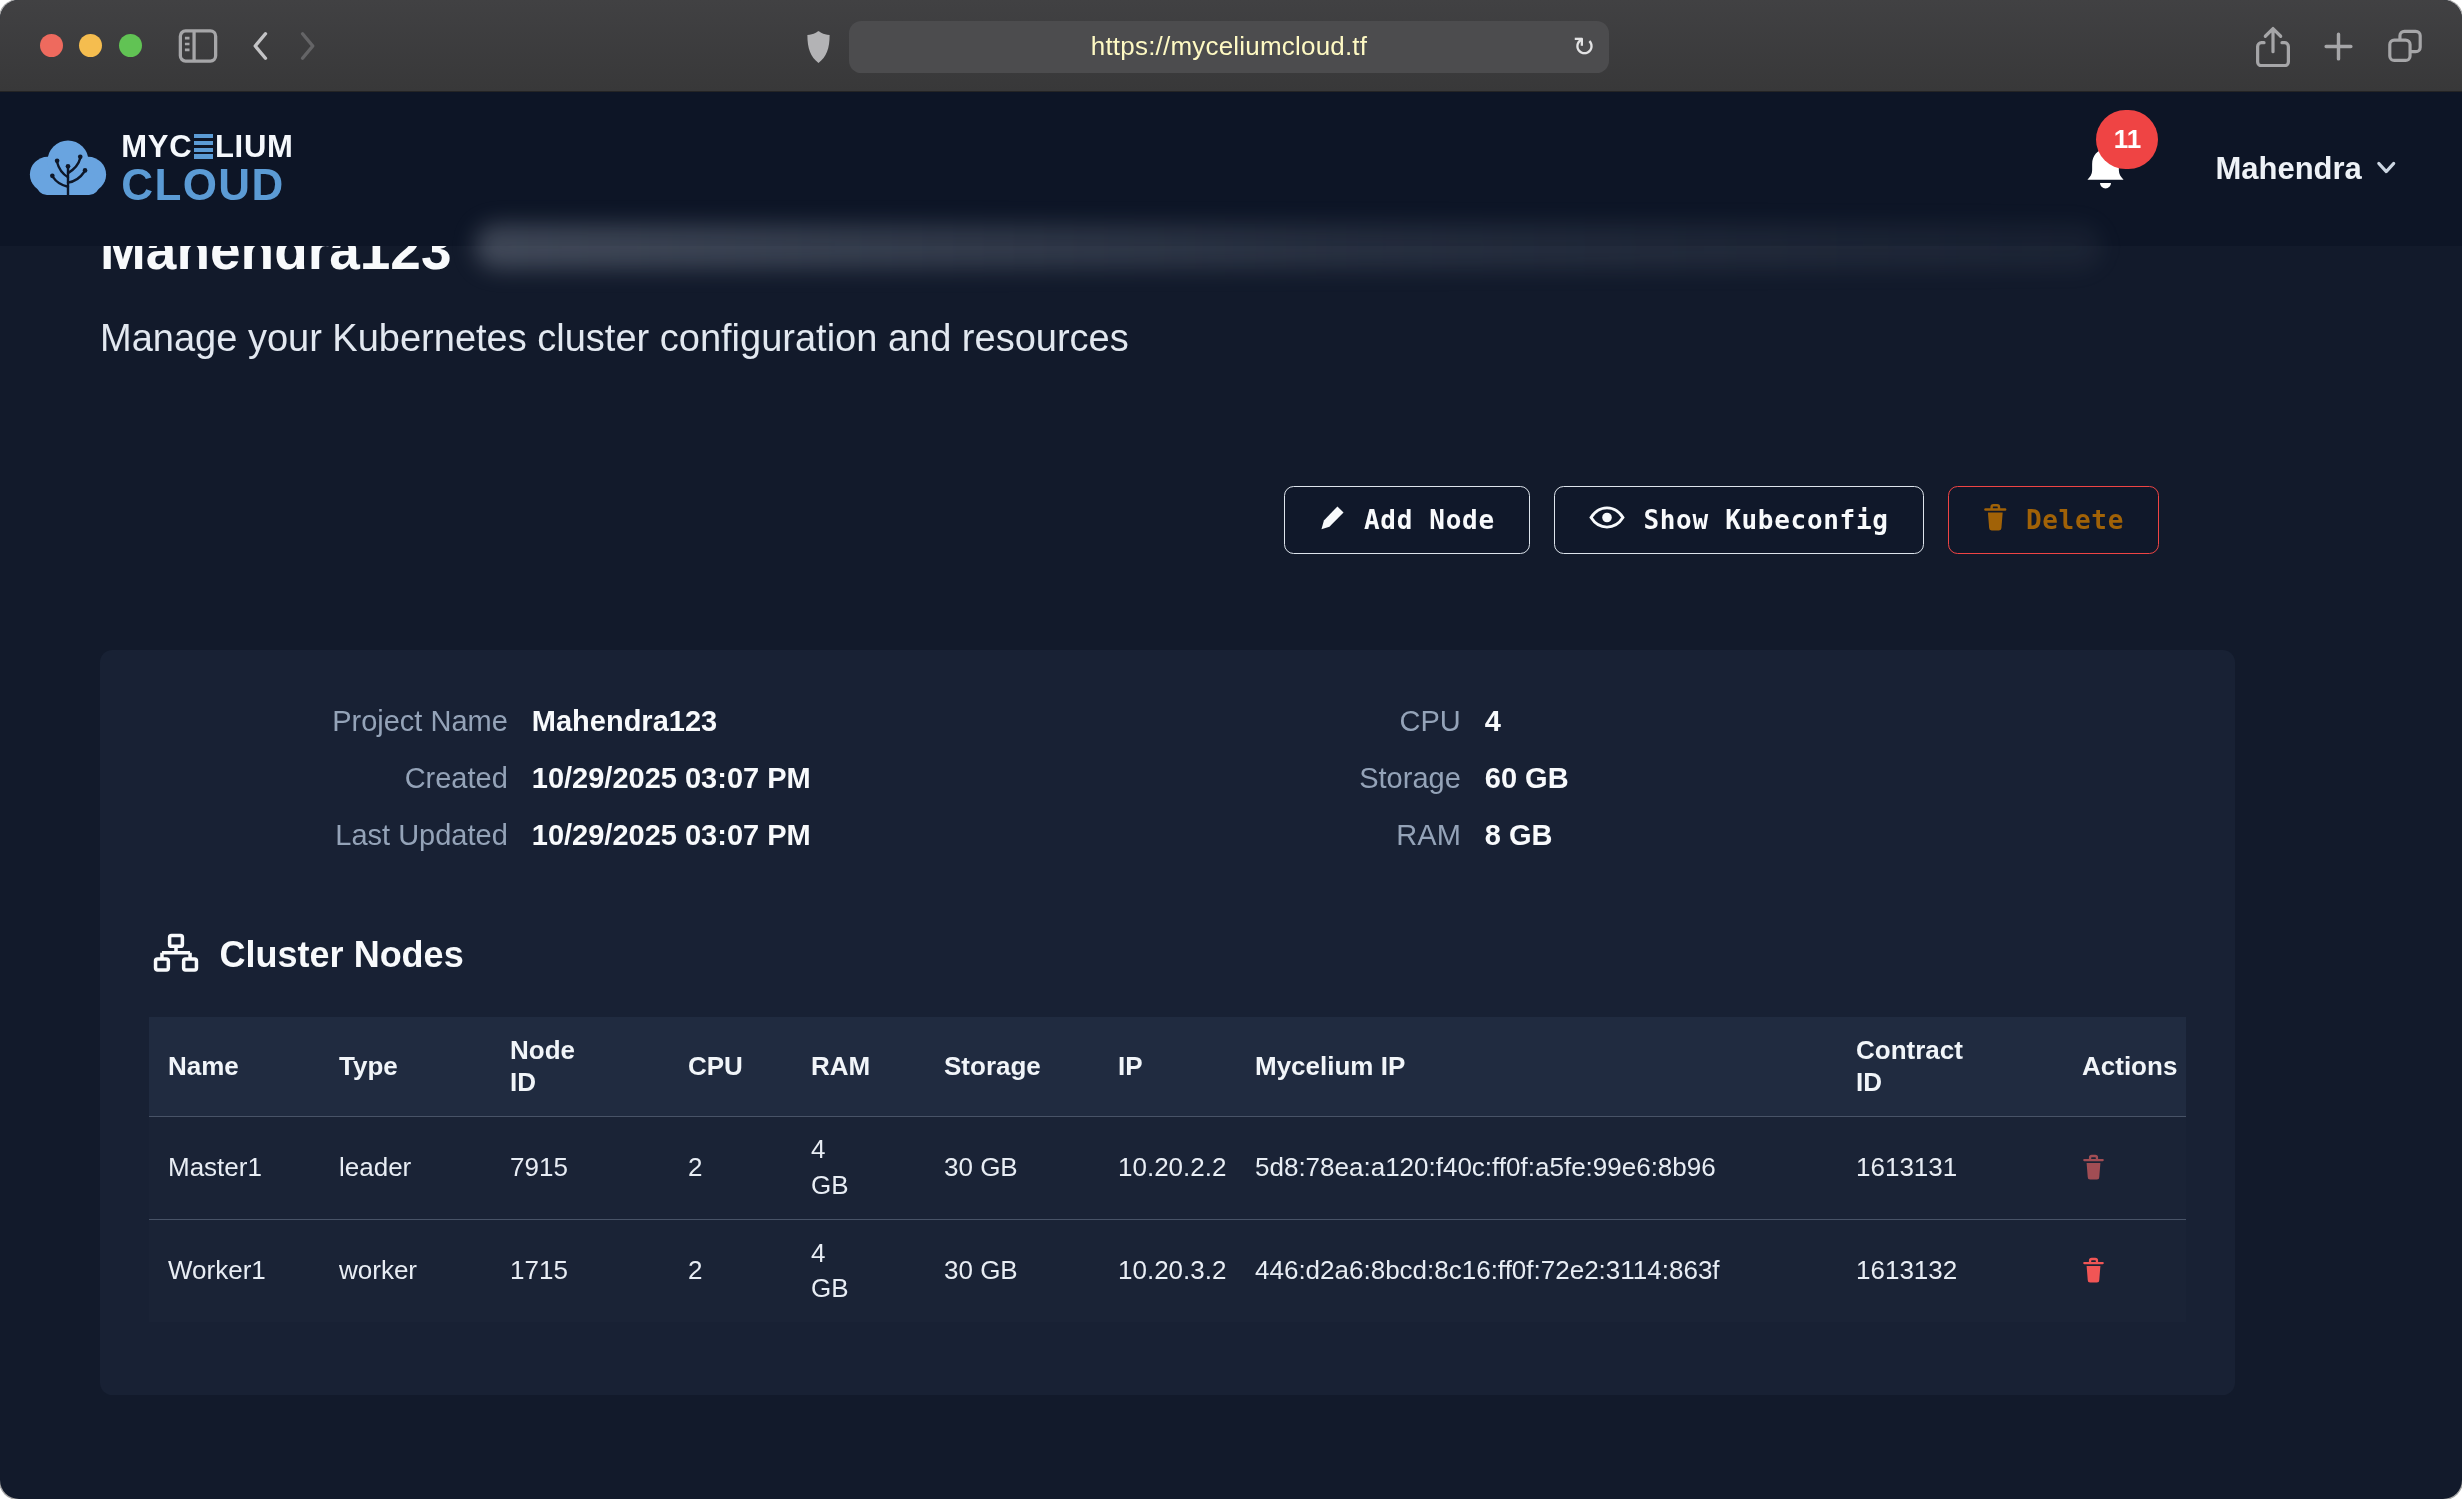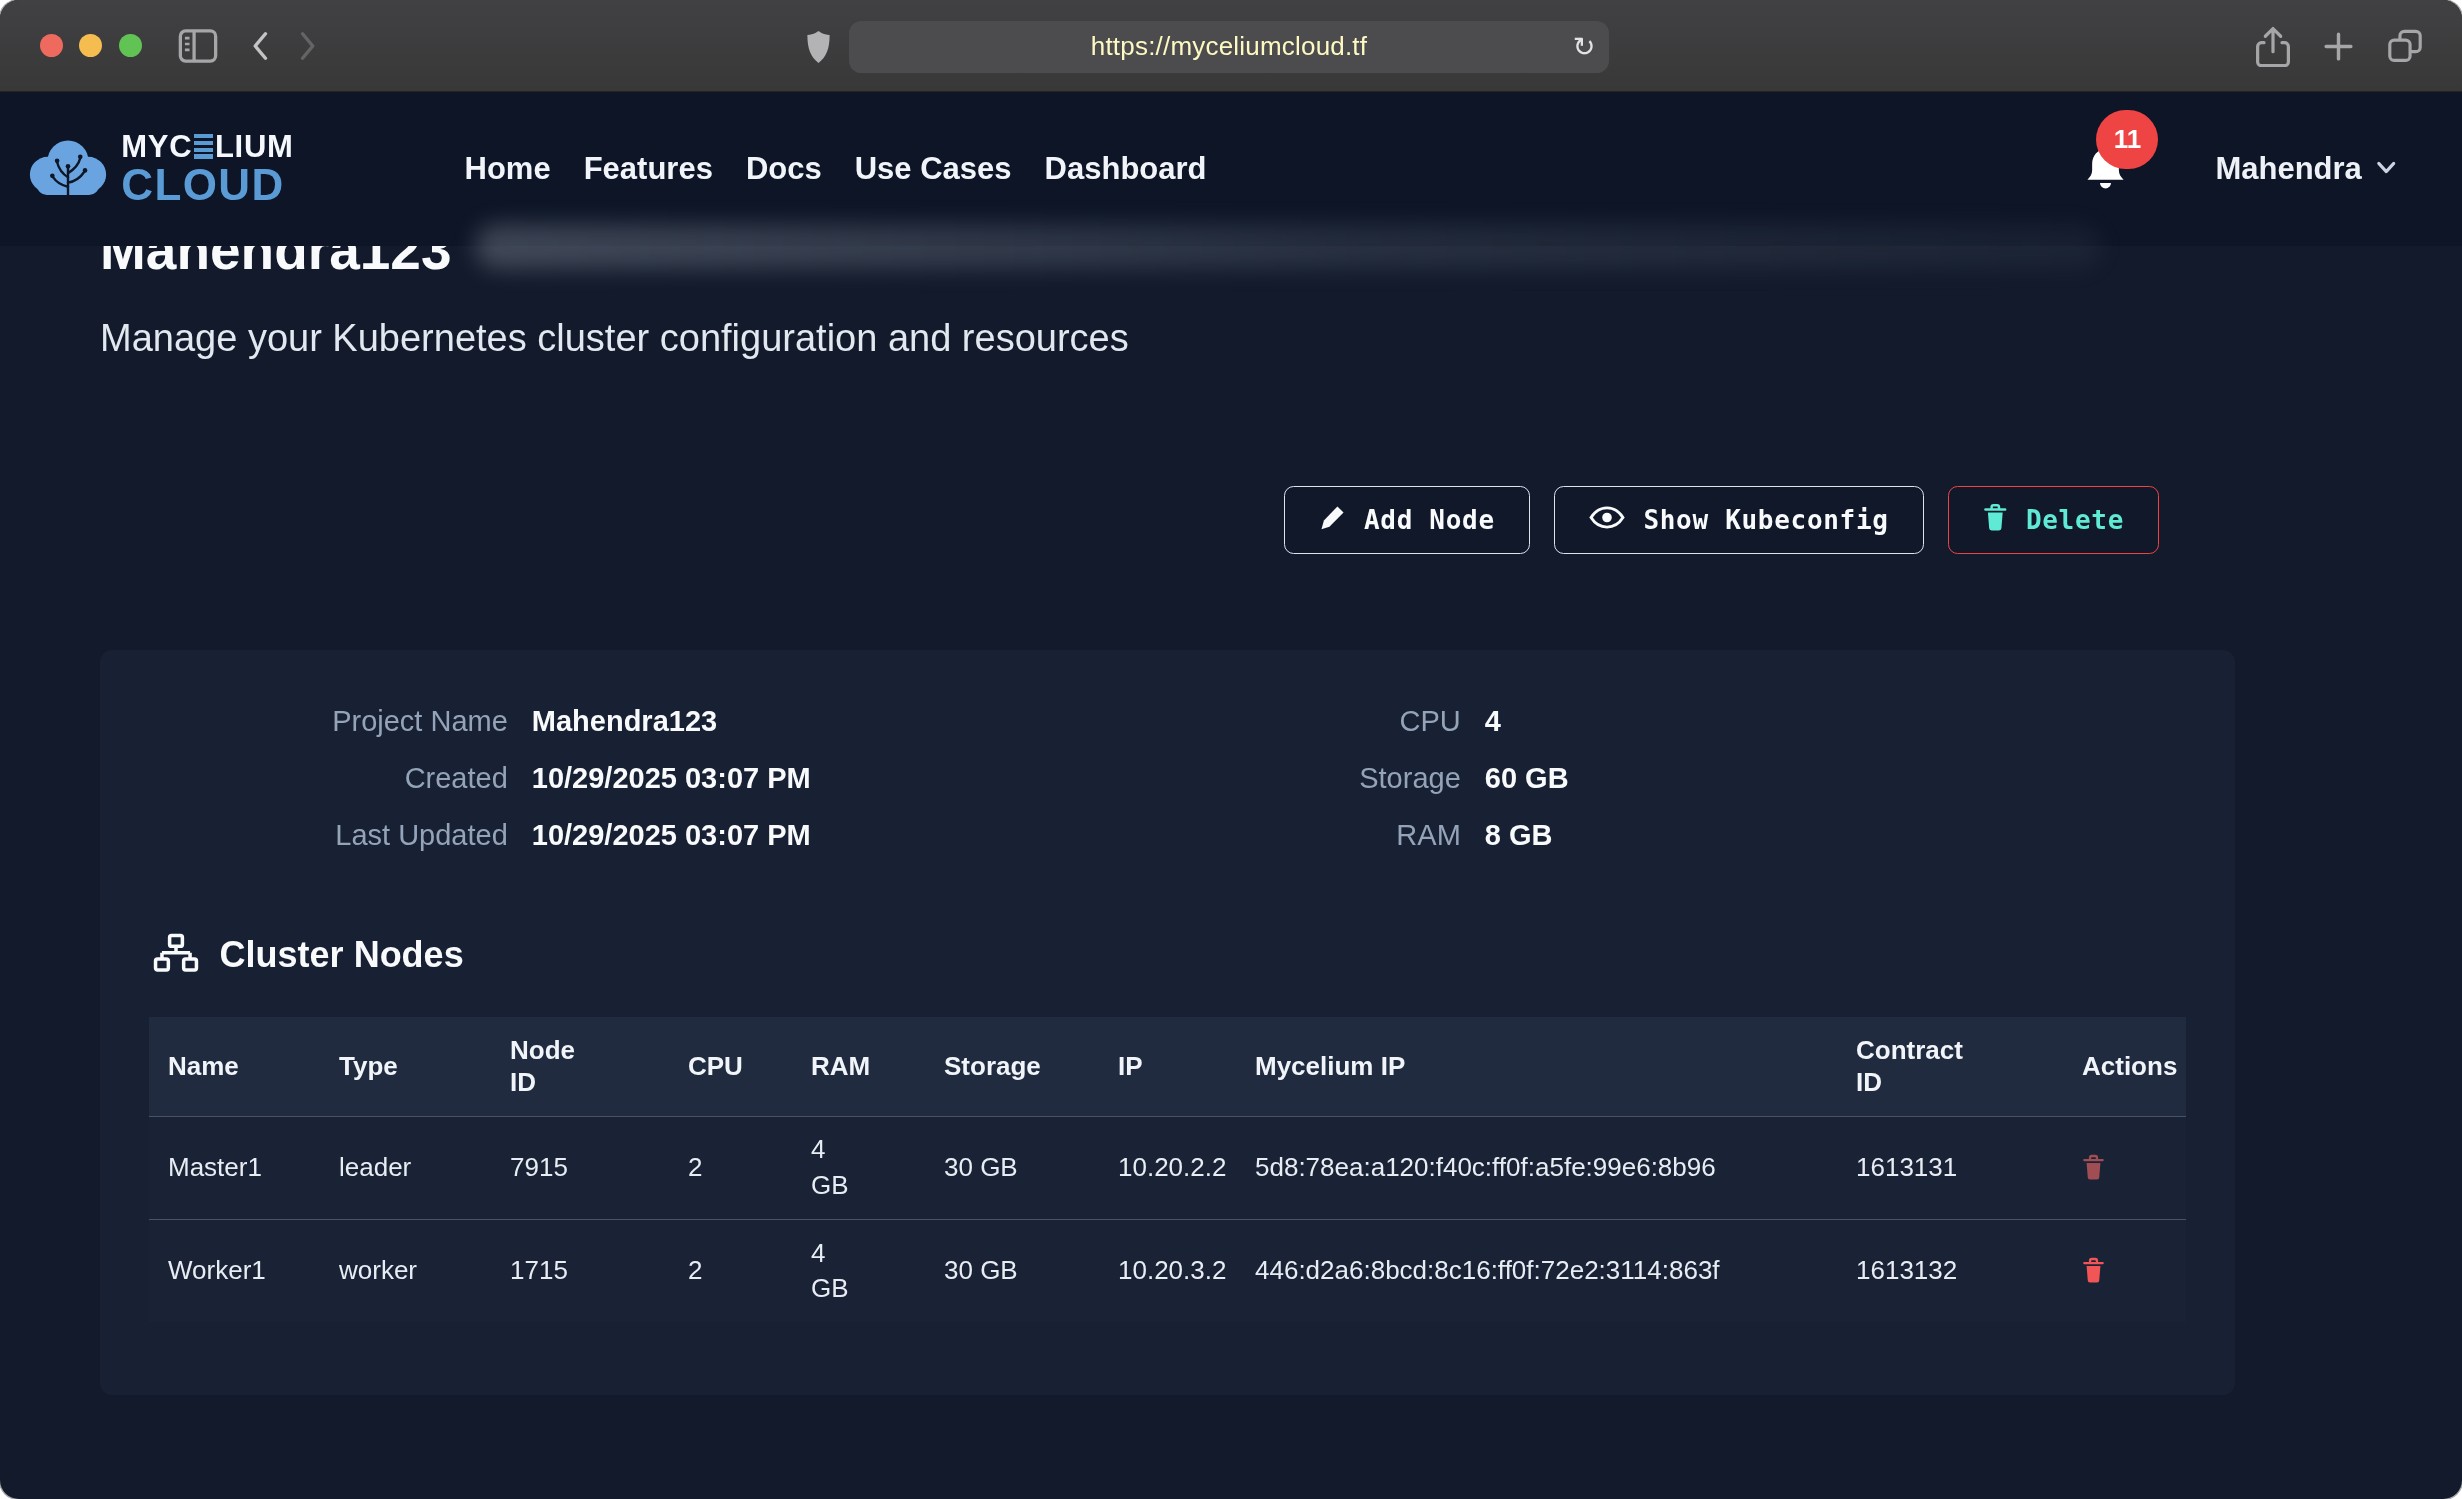--- a/index.html
+++ b/index.html
@@ -64,21 +64,21 @@
   .title-clip{ height:37px; overflow:hidden; }
   .page-title{ color:#f8fafc; font-size:55px; font-weight:800; line-height:63px; margin-top:-27px; }
   .page-subtitle{ color:#e2e8f0; font-size:38px; margin-top:34px; }
 
   .btn-row{ display:flex; justify-content:flex-end; gap:24.6px; padding-right:303px; margin-top:126px; }
   .btn{
     height:68px; border-radius:9.6px; border:1.4px solid #dde4ec; background:rgba(13,21,38,.25);
     color:#f8fafc; font-family:"DejaVu Sans Mono", monospace; font-size:26px; font-weight:700;
     display:flex; align-items:center; gap:18px; padding:0 34px; letter-spacing:0.7px;
   }
-  .btn.danger{ border-color:#ef4444; color:#5eead4; }
+  .btn.danger{ border-color:#ef4444; color:#a16207; }
 
   
   .card{
     margin:96px 0 0 100px; width:2135px; height:745px; background:#182134;
     border-radius:12.3px; padding:55px 49px 0 49px;
   }
   .info-grid{
     display:grid; grid-template-columns:352px 519px 386px auto;
     column-gap:79px; row-gap:34px; align-items:baseline; padding-left:6.8px;gap:24px;
   }
@@ -190,27 +190,20 @@
       </span>
       <span class="brand-text">
         <span class="brand-top">
             <span>MYC</span>
             <span class="e-bars"></span>
             <span>LIUM</span>
           </span>
         <span class="brand-sub">CLOUD</span>
       </span>
     </button>
-    <nav class="nav-links">
-      <button class="nav-link">Home</button>
-      <button class="nav-link">Features</button>
-      <button class="nav-link">Docs</button>
-      <button class="nav-link">Use Cases</button>
-      <button class="nav-link">Dashboard</button>
-    </nav>
     <div class="nav-right">
       <button class="bell-btn">
         <svg width="45" height="44" viewBox="0 0 56 56">
             <path d="M28 4 C18 4 11 12 11 23 v8 c0 5 -2.5 8.5 -6 12 h46 c-3.5 -3.5 -6 -7 -6 -12 v-8 C45 12 38 4 28 4 Z" fill="#ffffff"></path>
             <path d="M21 47 a7 7 0 0 0 14 0 Z" fill="#ffffff"></path>
           </svg>
         <span class="badge">11</span>
       </button>
       <button class="user-btn">
         <span class="user-name">Mahendra</span>

